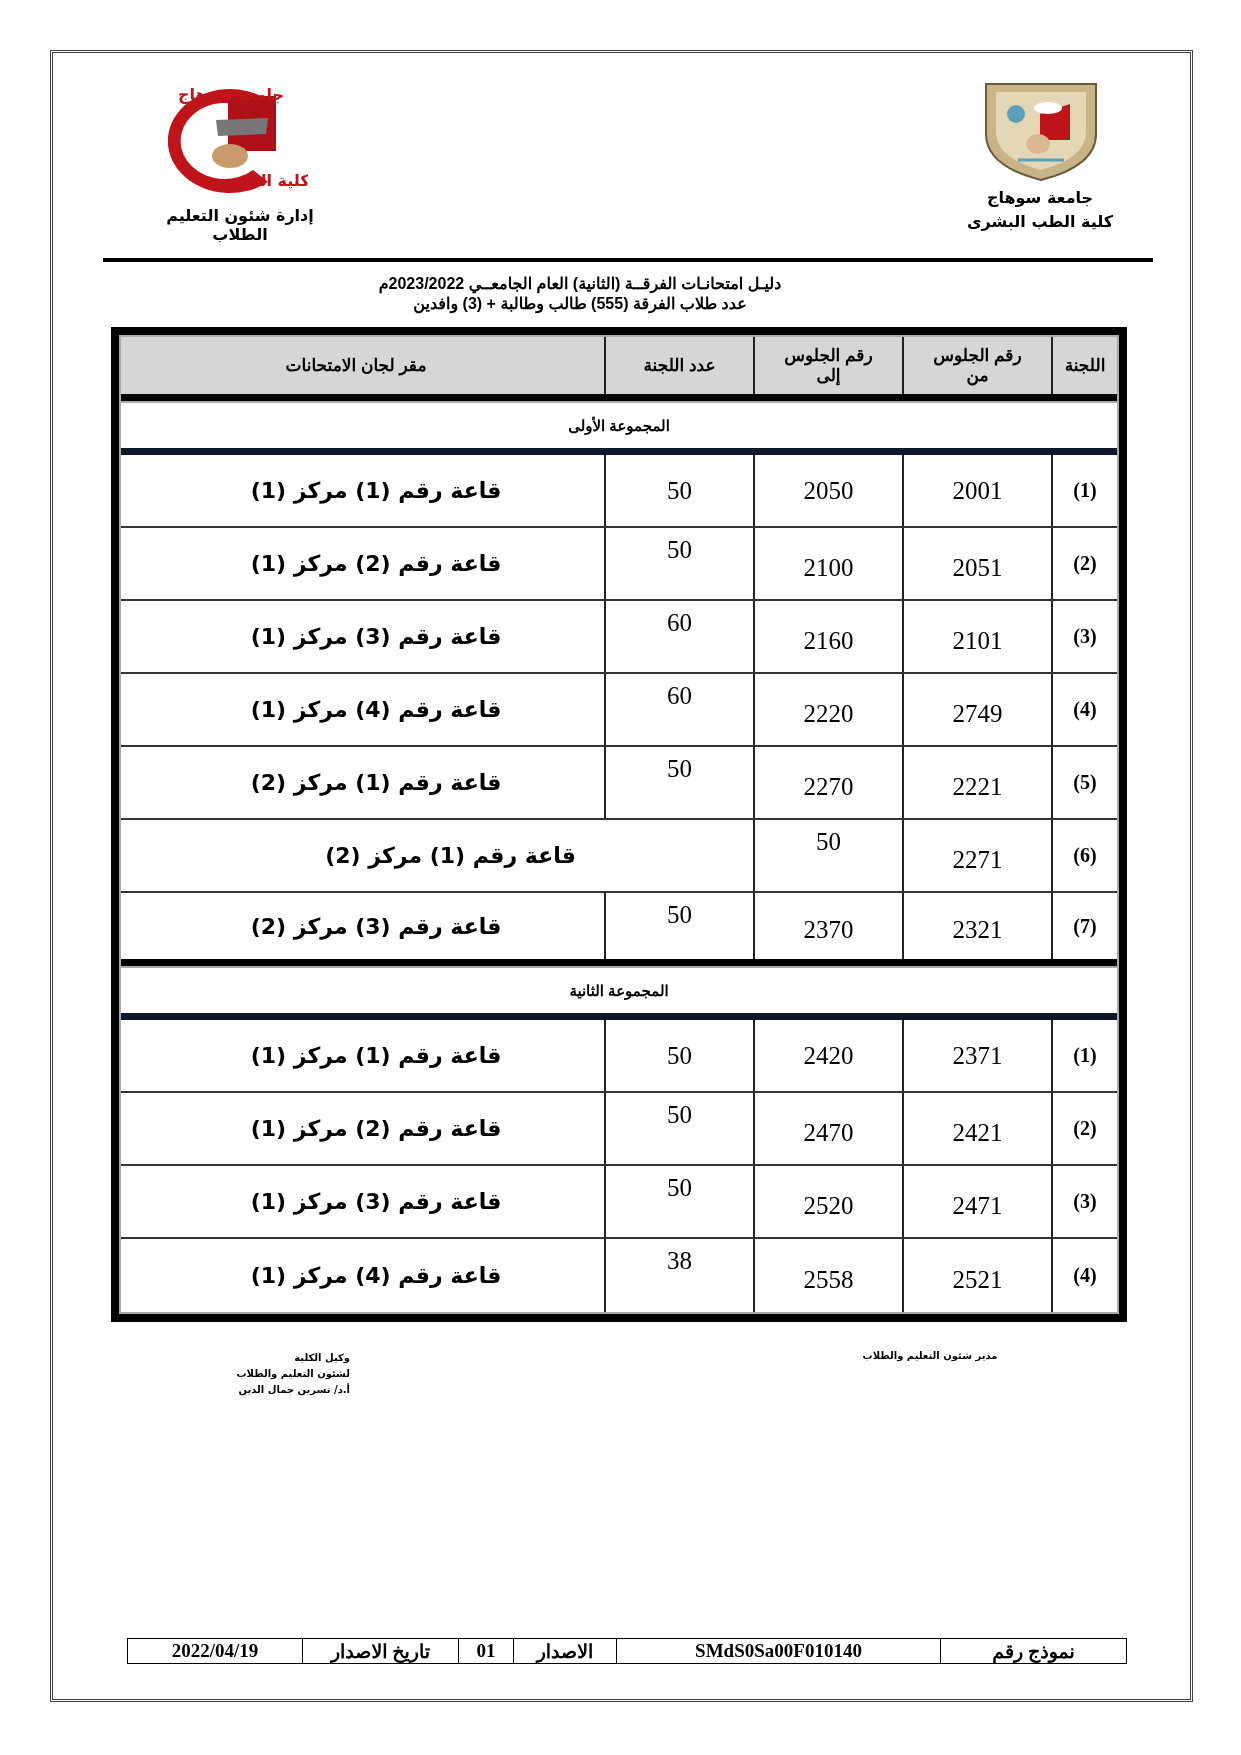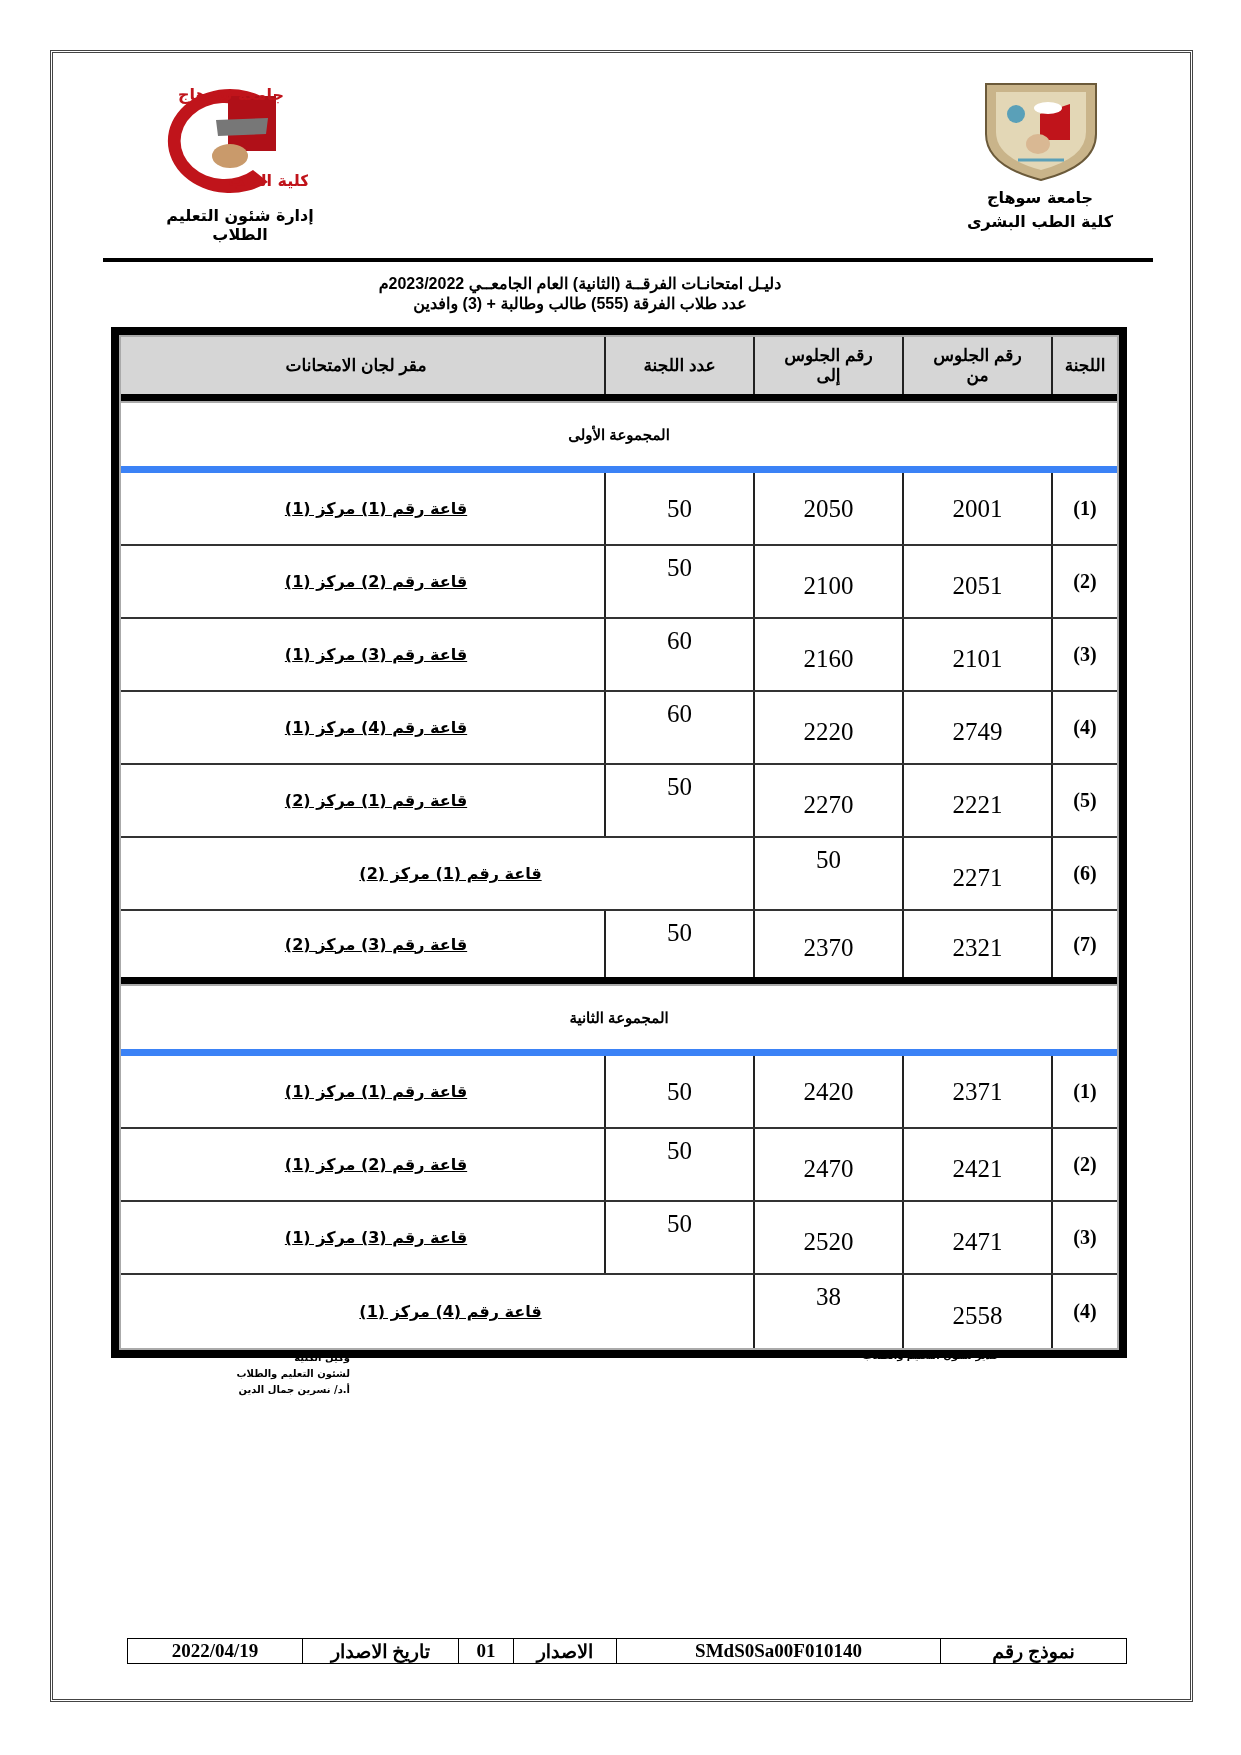--- a/index.html
+++ b/index.html
@@ -52,34 +52,34 @@
   .c-to    { width: 149px; }
   .c-count { width: 149px; margin-left: 13px; }
   .c-place { flex: 1; }
 
   .head-row { background: #d6d6d6; height: 64px; border-bottom: 7px solid #000; }
   .head-row .cell {
     font-family: "Liberation Sans", sans-serif; font-size: 17px; font-weight: bold;
     line-height: 20px; flex-direction: column;
   }
   .group-row {
-    height: 72px; border-bottom: 7px solid #3b82f6; border-top: 2px solid #aaa;
+    height: 54px; border-bottom: 7px solid #0f172a; border-top: 2px solid #aaa;
     display: flex; align-items: center; justify-content: center;
     font-family: "Liberation Sans", sans-serif; font-weight: bold; font-size: 15px;
   }
   .data-row { height: 73px; border-bottom: 2px solid #333; }
   .data-row.last { border-bottom: none; }
   .data-row .cell { font-size: 25px; }
   .data-row .c-no { font-size: 20px; font-weight: bold; }
   .data-row .c-count { align-items: flex-start; padding-top: 8px; }
   .data-row .c-count.center { align-items: center; padding-top: 0; }
   .data-row .c-from, .data-row .c-to { padding-top: 8px; }
   .data-row .c-place {
-    font-family: "DejaVu Sans", sans-serif; font-weight: bold; font-size: 16px;
-    justify-content: center; padding-left: 40px; text-decoration: underline;
+    font-family: "DejaVu Sans", sans-serif; font-weight: bold; font-size: 22px;
+    justify-content: center; padding-left: 40px;
   }
   .group-end { border-bottom: 7px solid #000; }
 
   
   .sig-left {
     position: absolute; left: 180px; top: 1350px; width: 170px;
     font-family: "DejaVu Sans", sans-serif; font-weight: bold; font-size: 10px;
     direction: rtl; text-align: right; line-height: 16px;
   }
   .sig-right {
@@ -221,20 +221,21 @@
         </div>
         <div class="row data-row">
           <div class="cell c-no">(3)</div>
           <div class="cell c-from">2471</div>
           <div class="cell c-to">2520</div>
           <div class="cell c-count">50</div>
           <div class="cell c-place">قاعة رقم (3) مركز (1)</div>
         </div>
         <div class="row data-row last">
           <div class="cell c-no">(4)</div>
+          <div class="cell c-from">2521</div>
           <div class="cell c-to">2558</div>
           <div class="cell c-count">38</div>
           <div class="cell c-place">قاعة رقم (4) مركز (1)</div>
         </div>
       </div>
   </div>
 </div>
 
 <div class="sig-right">مدير شئون التعليم والطلاب</div>
 <div class="sig-left">

